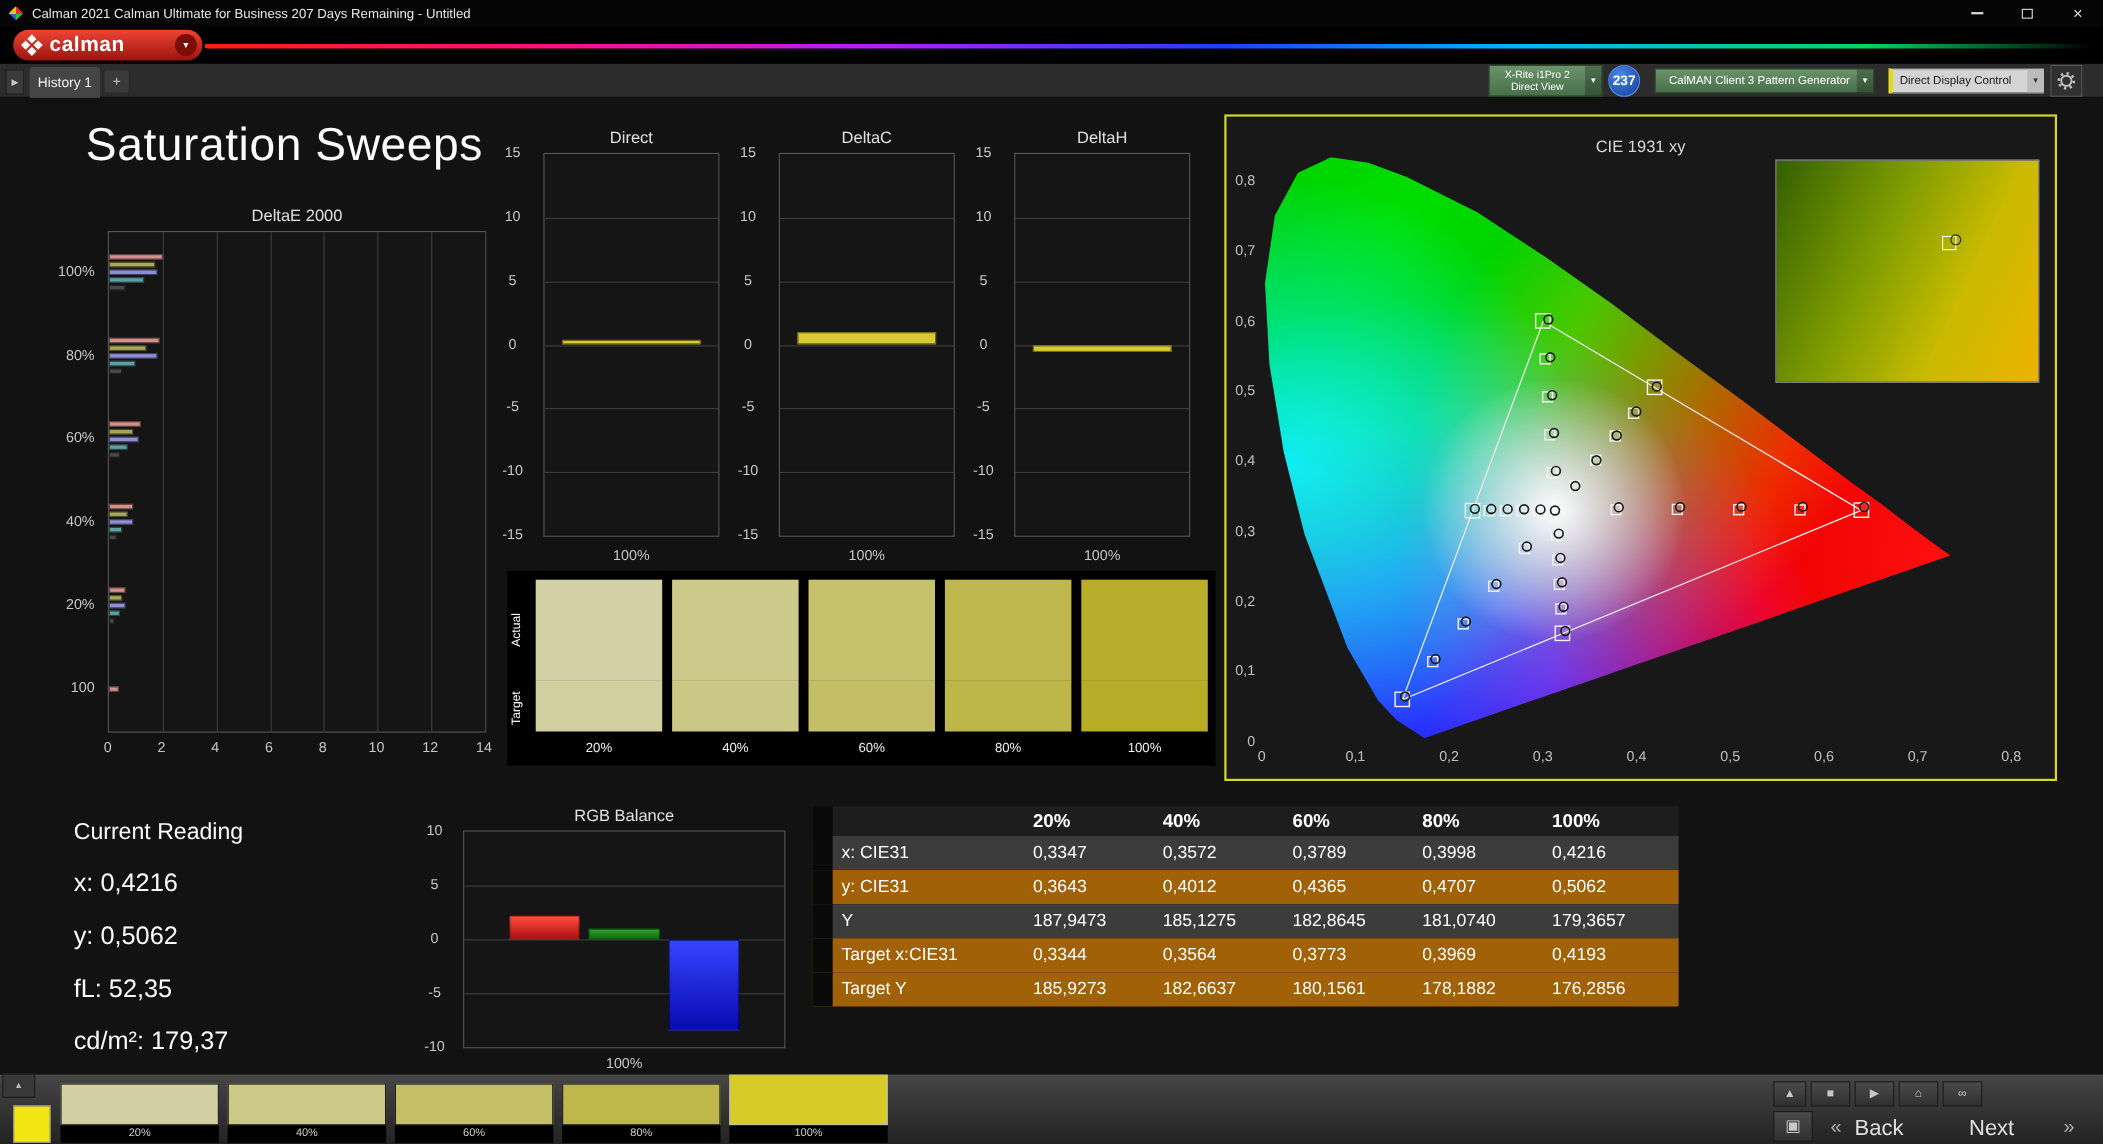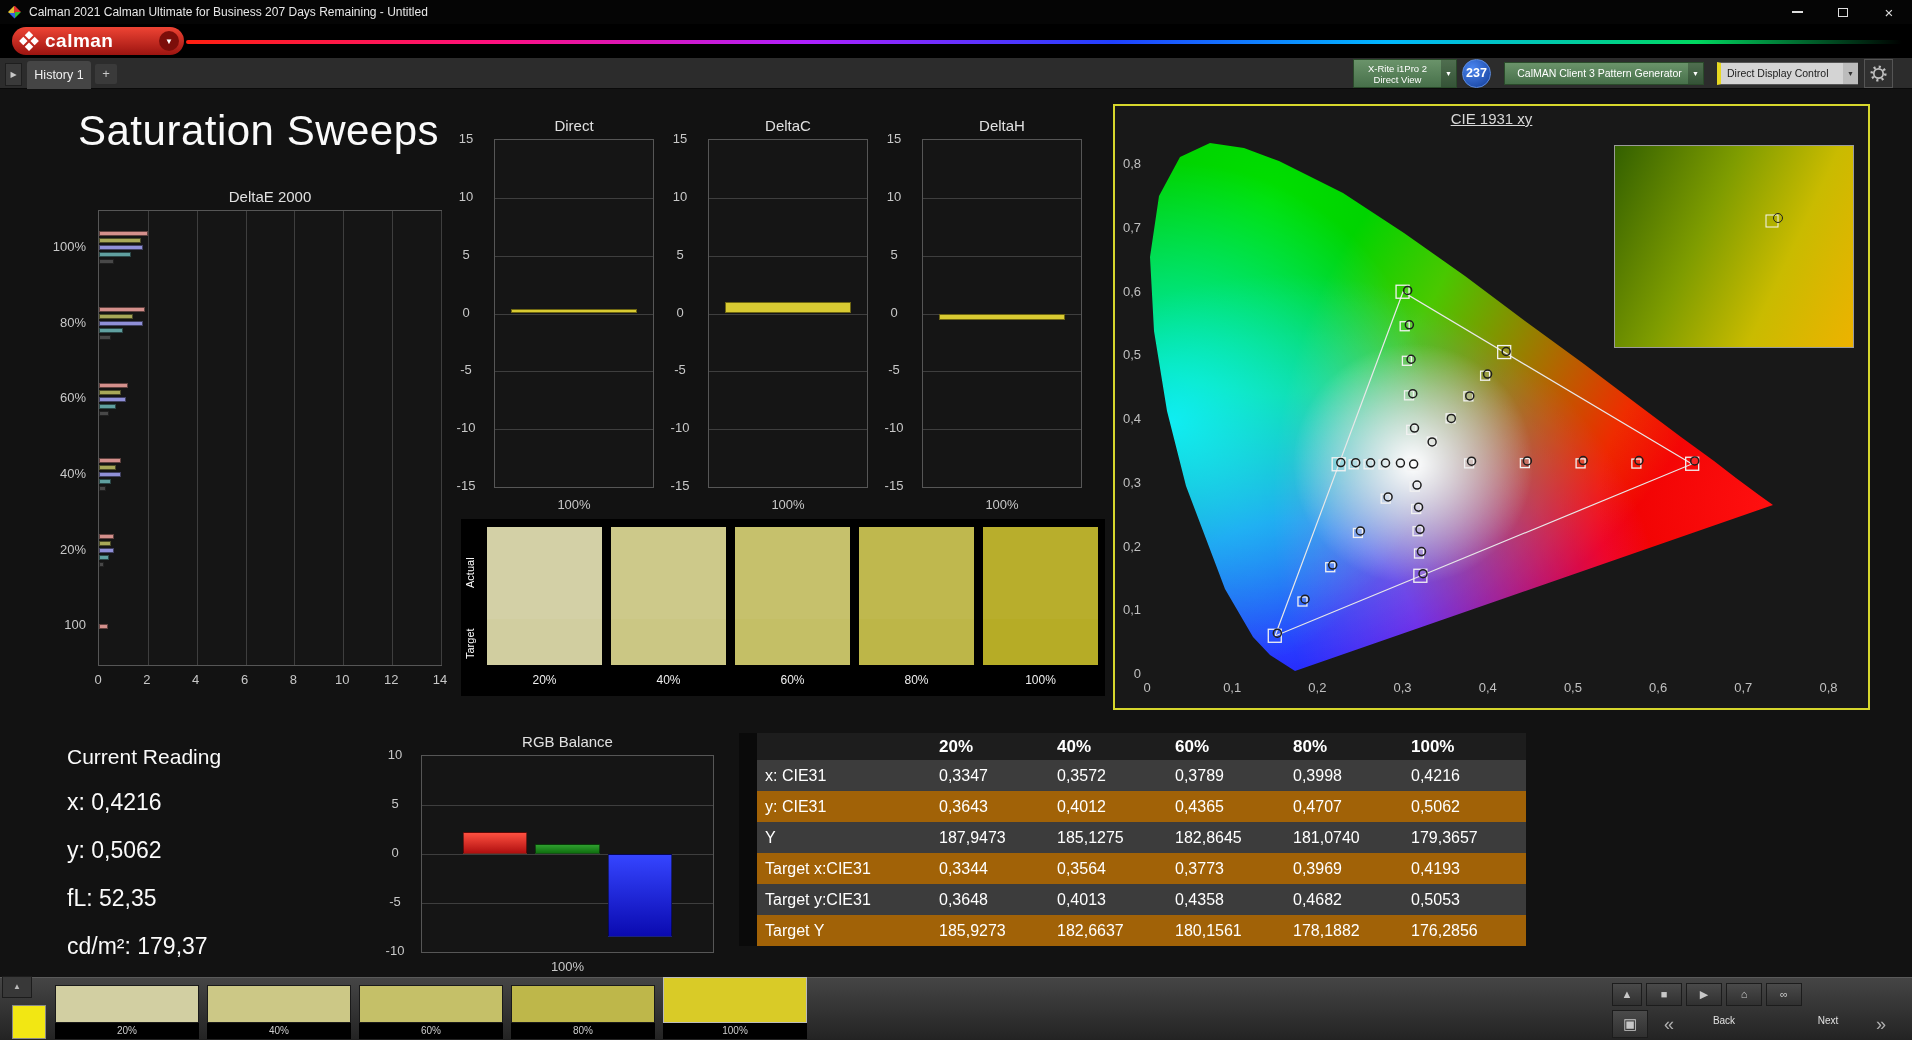--- a/index.html
+++ b/index.html
@@ -89,21 +89,21 @@
   #vlabel-actual { top:8px; height:92px; }
   #vlabel-target { top:102px; height:46px; }
   #swatch-columns { position:absolute; left:26px; top:8px; display:flex; gap:9px; }
   .spcol { width:115px; display:flex; flex-direction:column; }
   .sp-actual { height:92px; }
   .sp-target { height:46px; }
   .sp-label { height:30px; line-height:30px; text-align:center; color:#f0f0f0; font-size:12px; }
 
   
   #cie-panel { position:absolute; left:1113px; top:15px; width:757px; height:606px; border:2px solid #d6d62c; background:#181818; }
-  #cie-title { position:absolute; top:4px; left:0; width:100%; text-align:center; color:#d8d8d8; font-size:15px;text-decoration:underline; }
+  #cie-title { position:absolute; top:19px; left:0; width:100%; text-align:center; color:#d8d8d8; font-size:15px; }
   #cie-svg { position:absolute; left:32px; top:36px; }
   #cie-xlabels { position:absolute; left:32px; top:574px; width:690px; height:16px; }
   #cie-ylabels { position:absolute; left:0; top:36px; width:28px; height:532px; }
   .cie-xt { position:absolute; width:30px; text-align:center; color:#c0c0c0; font-size:13px; }
   .cie-yt { position:absolute; right:2px; width:26px; text-align:right; color:#c0c0c0; font-size:13px; }
   #cie-inset { position:absolute; left:499px; top:39px; width:240px; height:203px; border:1px solid #9a9a9a;
     background:linear-gradient(115deg,#336000 0%,#7e9c00 38%,#c9bb00 68%,#edb200 100%); }
   .inset-square { position:absolute; width:13px; height:13px; border:1.5px solid #f5f5f5; transform:translate(-50%,-50%); }
   .inset-circle { position:absolute; width:10px; height:10px; border:1.5px solid #222; border-radius:50%; transform:translate(-50%,-50%); }
   .cie-target { fill:none; stroke:#f2f2f2; stroke-width:1.3; }
@@ -141,21 +141,21 @@
   #tray-collapse { position:absolute; left:2px; top:-2px; width:30px; height:22px; background:#383838; border:1px solid #1c1c1c;
     color:#bbb; font-size:8px; text-align:center; line-height:20px; }
   #current-color { position:absolute; left:12px; top:27px; width:34px; height:34px; background:#f2e713; border:1px solid #888; }
   #bottom-swatches { position:absolute; left:55px; top:3px; height:58px; display:flex; gap:8px; align-items:flex-end; }
   .bswatch { width:144px; display:flex; flex-direction:column; justify-content:flex-end; }
   .bswatch-color { height:38px; border:1px solid #1a1a1a; }
   .bswatch.selected .bswatch-color { height:46px; border:1px solid #bbb; }
   .bswatch-label { height:16px; line-height:16px; background:#000; color:#ccc; font-size:10px; text-align:center; }
   .ctrl-btn { position:absolute; background:linear-gradient(180deg,#4a4a4a,#303030); border:1px solid #1c1c1c;
     color:#c8c8c8; font-size:11px; text-align:center; line-height:21px; }
-  .navtext { position:absolute; background:none; border:none; color:#e0e0e0; font-size:10px; text-align:center; }
+  .navtext { position:absolute; background:none; border:none; color:#e0e0e0; font-size:20px; text-align:left; }
   .navchev { position:absolute; color:#b0b0b0; font-size:18px; text-align:center; }
 </style>
 </head>
 <body>
 
 <div id="app">
 
   <div id="titlebar">
     <div id="win-icon"></div>
     <div id="win-title">Calman 2021 Calman Ultimate for Business 207 Days Remaining - Untitled</div>
@@ -577,29 +577,20 @@
         </div>
         <div class="trow alt">
           <div class="tstrip"></div>
           <div class="tlabel">Target x:CIE31</div>
           <div class="tval">0,3344</div>
           <div class="tval">0,3564</div>
           <div class="tval">0,3773</div>
           <div class="tval">0,3969</div>
           <div class="tval">0,4193</div>
         </div>
-        <div class="trow">
-          <div class="tstrip"></div>
-          <div class="tlabel">Target y:CIE31</div>
-          <div class="tval">0,3648</div>
-          <div class="tval">0,4013</div>
-          <div class="tval">0,4358</div>
-          <div class="tval">0,4682</div>
-          <div class="tval">0,5053</div>
-        </div>
         <div class="trow alt">
           <div class="tstrip"></div>
           <div class="tlabel">Target Y</div>
           <div class="tval">185,9273</div>
           <div class="tval">182,6637</div>
           <div class="tval">180,1561</div>
           <div class="tval">178,1882</div>
           <div class="tval">176,2856</div>
         </div>
       </div>

